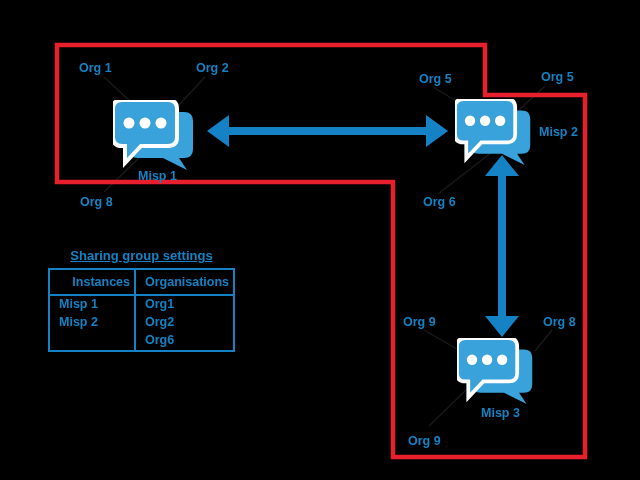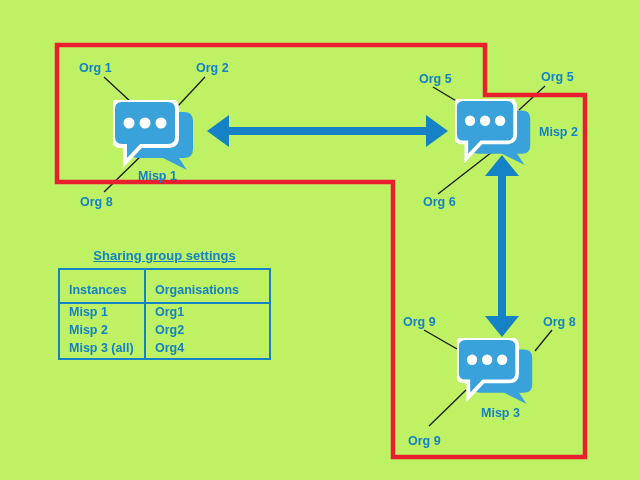--- a/index.html
+++ b/index.html
@@ -3,39 +3,39 @@
 <meta charset="utf-8">
 <style>
   :root{
     --boundary-red:#e8202e;
     --icon-blue:#3aa2db;
     --accent-blue:#1482c4;
   }
   *{box-sizing:border-box;margin:0;padding:0;}
   html,body{width:640px;height:480px;background:#fff;overflow:hidden;}
   body{font-family:"Liberation Sans", sans-serif;}
-  .stage{position:relative;width:640px;height:480px;background:#bef264;}
+  .stage{position:relative;width:640px;height:480px;background:#000000;}
   .overlay{position:absolute;left:0;top:0;z-index:1;}
   .red-outline{fill:none;stroke:var(--boundary-red);stroke-width:4.5;stroke-linejoin:miter;}
   .connector{stroke:#1a1a1a;stroke-width:1.3;}
   .arrow{fill:var(--accent-blue);stroke:none;}
   .misp-icon{position:absolute;z-index:3;}
   .bubble-back{fill:var(--icon-blue);}
   .bubble-front{fill:var(--icon-blue);stroke:#fff;stroke-width:4;}
   .dot{fill:#fff;}
   .lbl{position:absolute;z-index:4;color:var(--accent-blue);font-weight:bold;
        font-size:12.5px;line-height:14px;white-space:nowrap;}
   .sg-wrap{position:absolute;z-index:4;}
   .sg-title{color:var(--accent-blue);font-weight:bold;font-size:13px;
             text-align:center;text-decoration:underline;margin-bottom:5px;white-space:nowrap;}
   .sg-table{width:100%;border-collapse:collapse;border:2px solid var(--accent-blue);
             table-layout:fixed;}
   .sg-table th,.sg-table td{color:var(--accent-blue);font-weight:bold;font-size:12.5px;
             text-align:left;padding:0 4px 1px 9px;line-height:17px;vertical-align:top;}
-  .sg-table th{border-bottom:2px solid var(--accent-blue);padding-top:12px;padding-bottom:3px;}
+  .sg-table th{border-bottom:2px solid var(--accent-blue);padding-top:4px;padding-bottom:3px;text-align:right;}
   .sg-table th + th,.sg-table td + td{border-left:2px solid var(--accent-blue);}
   .sg-table td{height:17px;}
 </style>
 </head>
 <body>
 
 <div class="stage">
 
   <svg class="overlay" width="640" height="480" viewBox="0 0 640 480">
 
@@ -88,21 +88,21 @@
   <div class="lbl" style="left:541px;top:70px">Org 5</div>
   <div class="lbl" style="left:423px;top:195px">Org 6</div>
   <div class="lbl" style="left:403px;top:315px">Org 9</div>
   <div class="lbl" style="left:543px;top:315px">Org 8</div>
   <div class="lbl" style="left:408px;top:434px">Org 9</div>
 
   <div class="lbl" style="left:138px;top:169px">Misp 1</div>
   <div class="lbl" style="left:539px;top:125px">Misp 2</div>
   <div class="lbl" style="left:481px;top:406px">Misp 3</div>
 
-  <div class="sg-wrap" style="left:58px;top:248px;width:213px">
+  <div class="sg-wrap" style="left:48px;top:248px;width:187px">
     <div class="sg-title">Sharing group settings</div>
     <table class="sg-table">
       <colgroup>
           <col style="width:86px">
           <col>
         </colgroup>
       <thead>
         <tr>
           <th>Instances</th>
           <th>Organisations</th>
@@ -111,20 +111,20 @@
       <tbody>
         <tr>
           <td>Misp 1</td>
           <td>Org1</td>
         </tr>
         <tr>
           <td>Misp 2</td>
           <td>Org2</td>
         </tr>
         <tr>
-          <td>Misp 3 (all)</td>
-          <td>Org4</td>
+          <td></td>
+          <td>Org6</td>
         </tr>
       </tbody>
     </table>
   </div>
 
 </div>
 
 </body></html>

